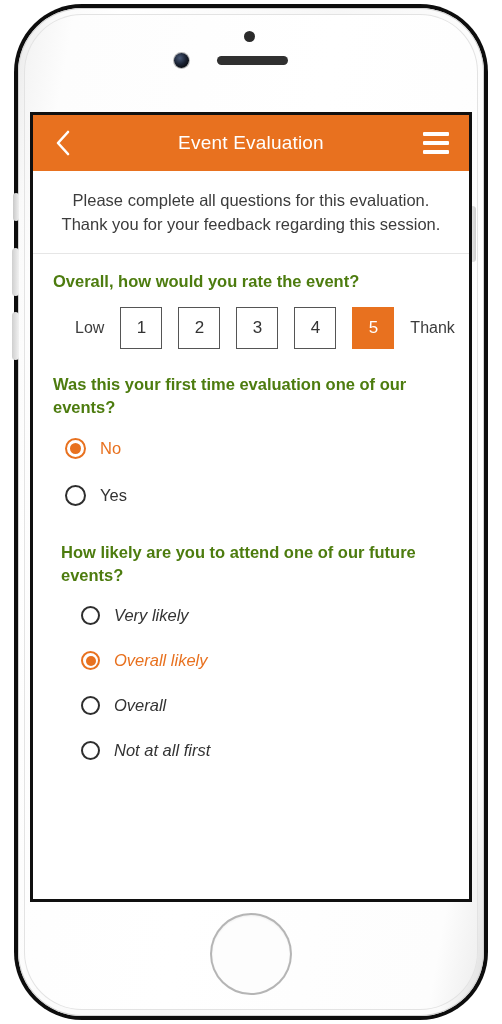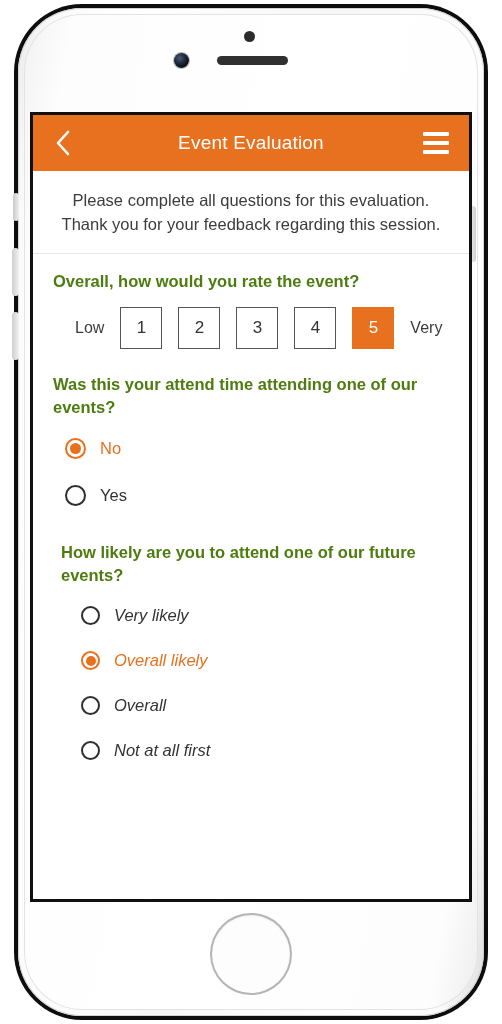--- a/index.html
+++ b/index.html
@@ -150,26 +150,26 @@
         <p class="q-title">Overall, how would you rate the event?</p>
         <div class="scale-row">
           <span class="scale-end">Low</span>
           <div class="scale-boxes">
             <div class="scale-box">1</div>
             <div class="scale-box">2</div>
             <div class="scale-box">3</div>
             <div class="scale-box">4</div>
             <div class="scale-box selected">5</div>
           </div>
-          <span class="scale-end">Very</span>
+          <span class="scale-end">Thank</span>
         </div>
       </div>
 
       <div class="q-block">
-        <p class="q-title">Was this your attend time attending one of our events?</p>
+        <p class="q-title">Was this your first time evaluation one of our events?</p>
         <ul class="opt-list">
           <li class="opt selected">
             <span class="radio"></span>
             <span class="label">No</span>
           </li>
           <li class="opt">
             <span class="radio"></span>
             <span class="label">Yes</span>
           </li>
         </ul>

